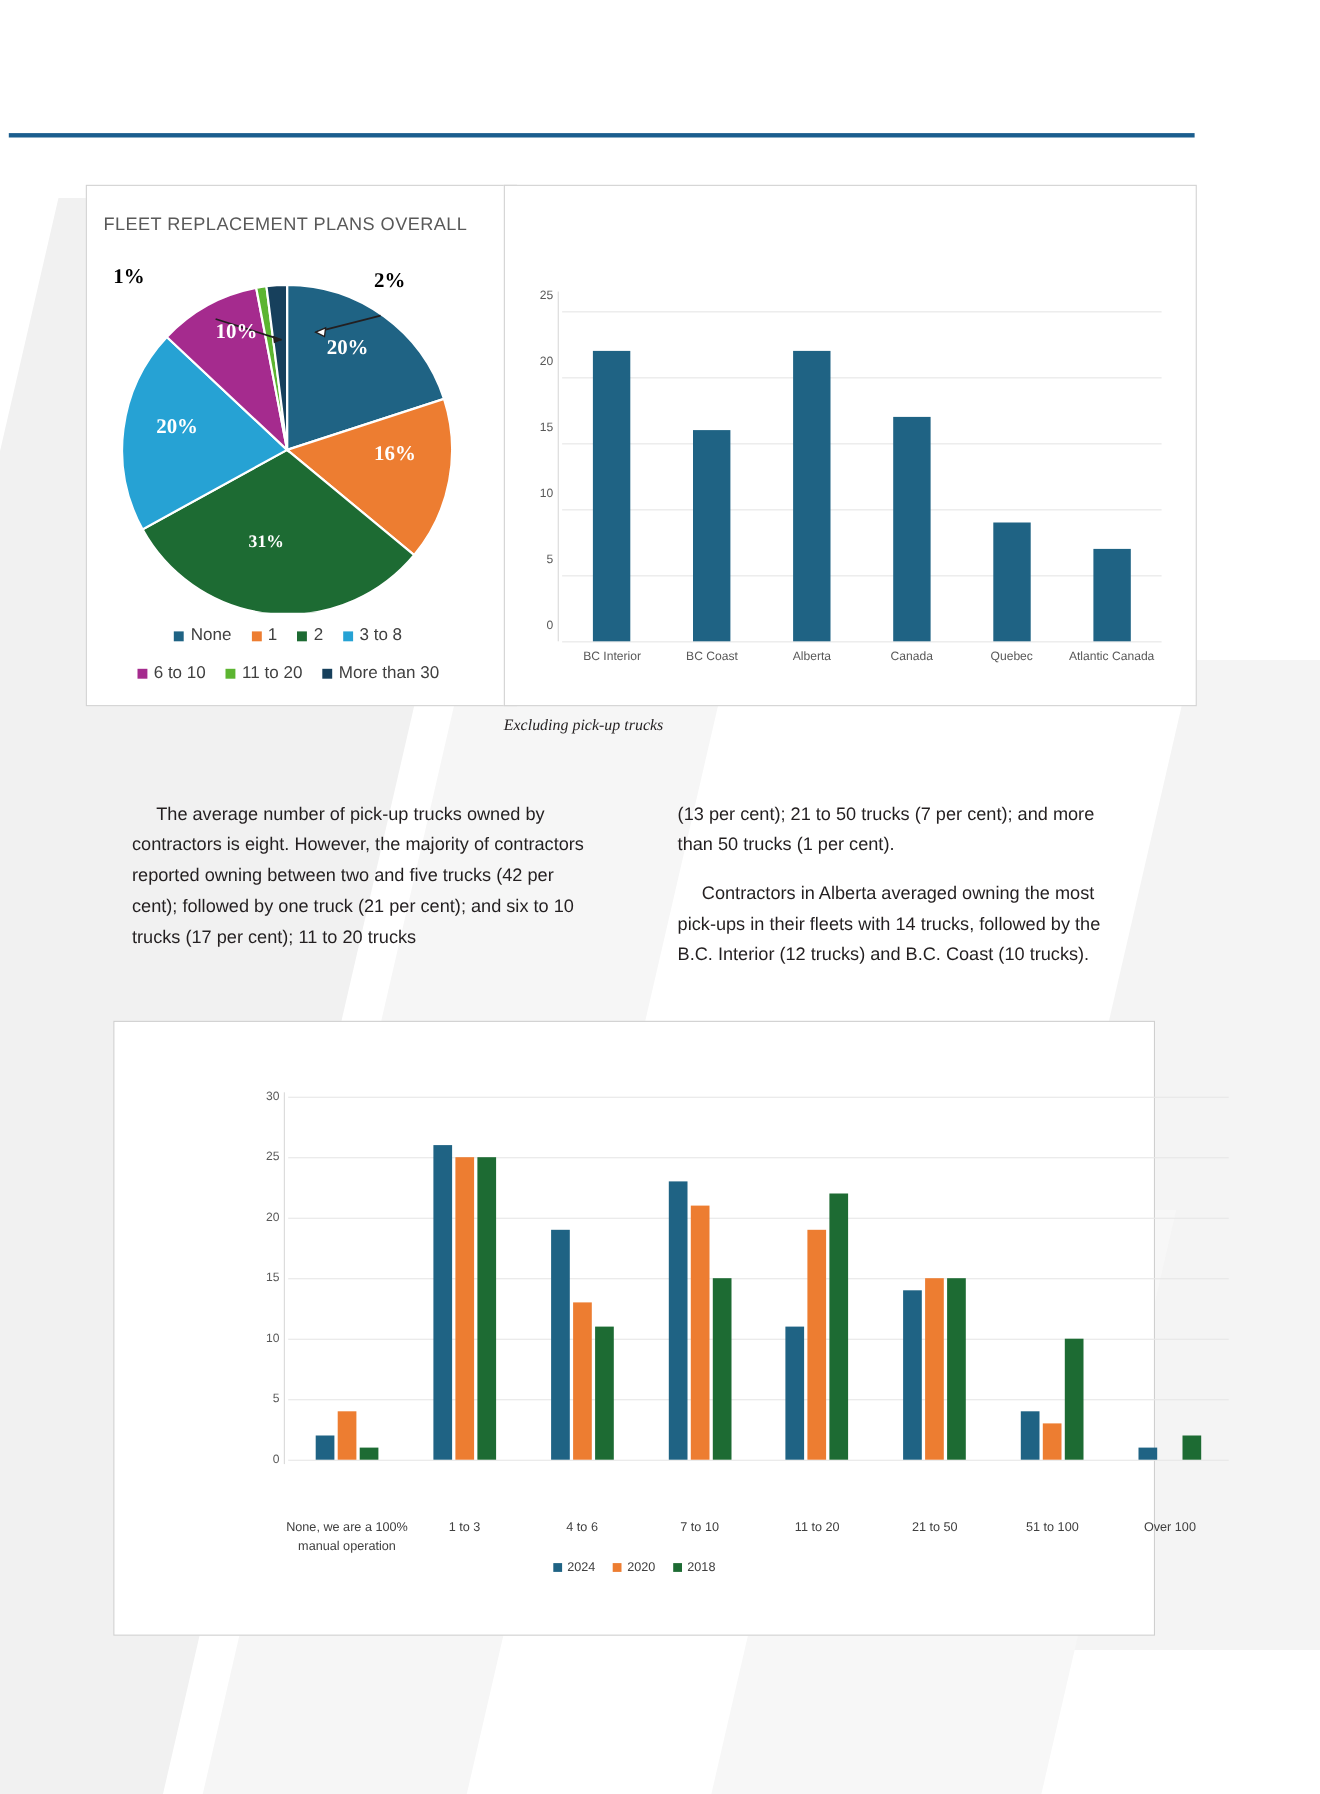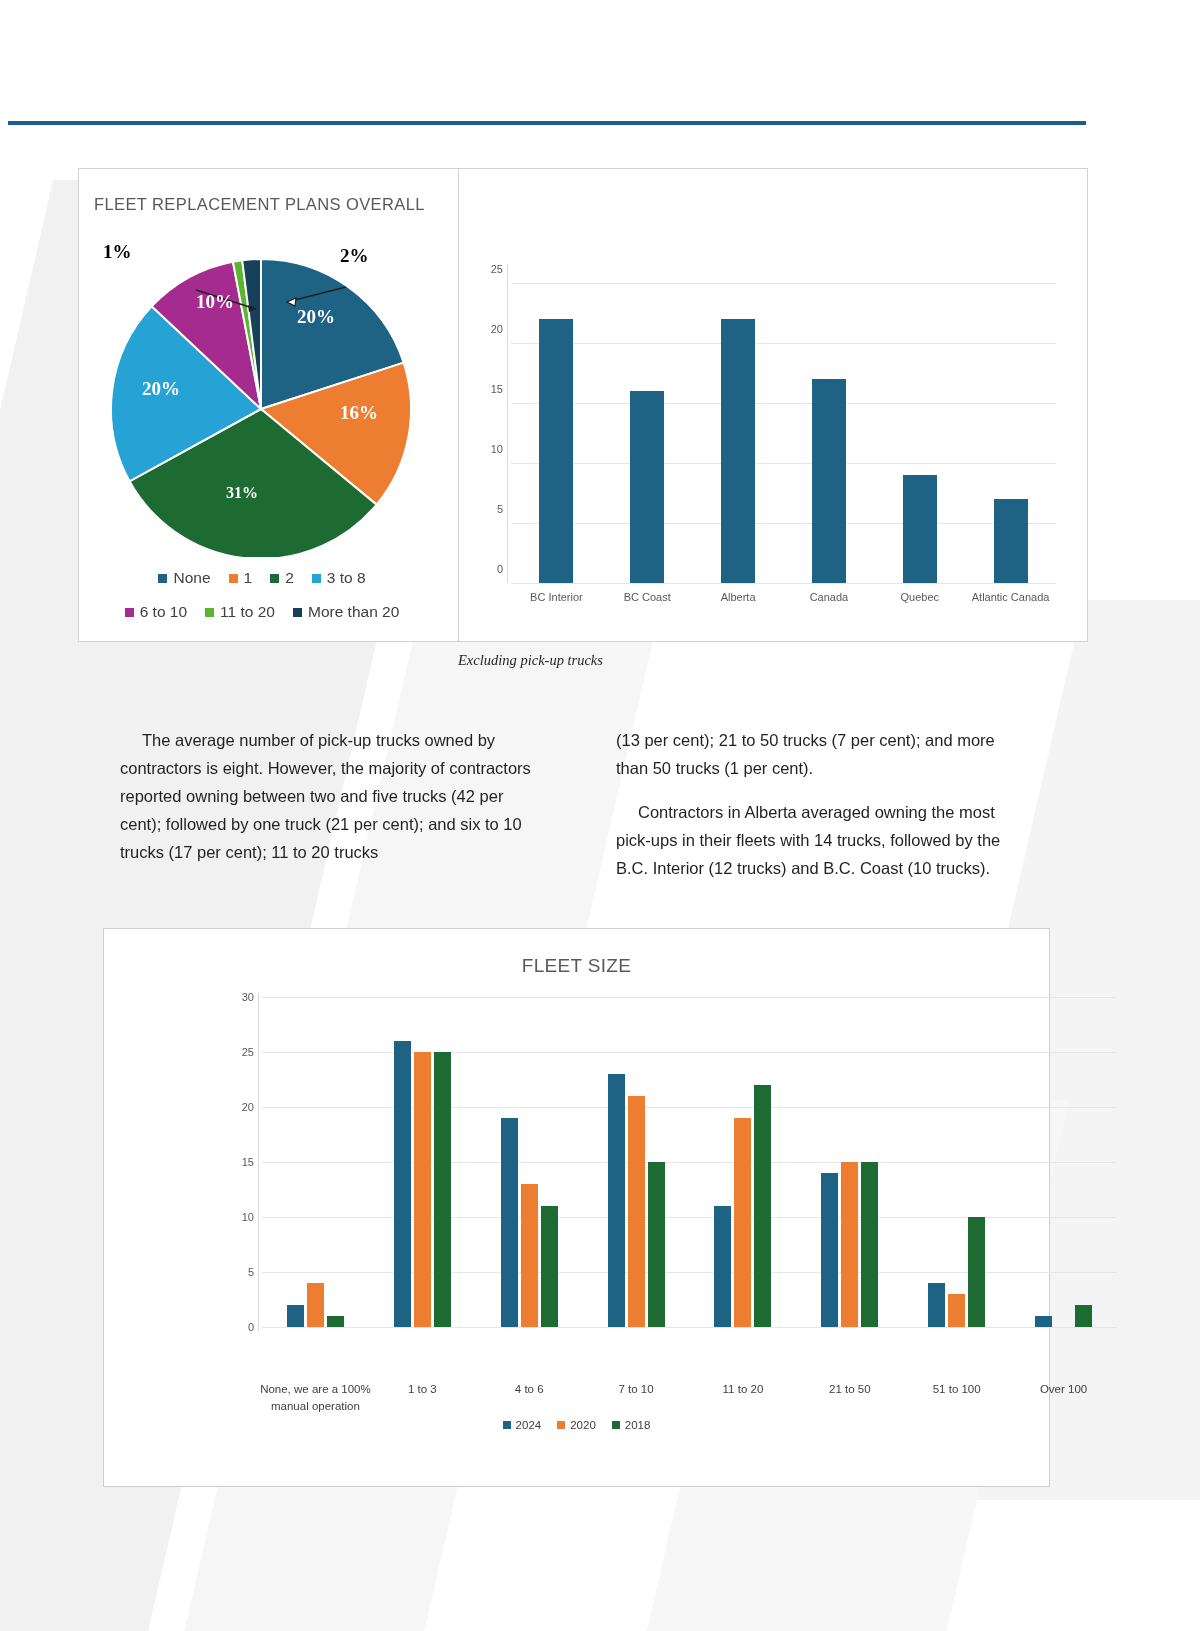--- a/index.html
+++ b/index.html
@@ -141,21 +141,21 @@
         <span class="lg-item">
           <i class="lg-sw" style="background:#a52b8e"></i>
           <span>6 to 10</span>
         </span>
         <span class="lg-item">
           <i class="lg-sw" style="background:#5cb531"></i>
           <span>11 to 20</span>
         </span>
         <span class="lg-item">
           <i class="lg-sw" style="background:#17405c"></i>
-          <span>More than 20</span>
+          <span>More than 30</span>
         </span>
       </div>
     </div>
   </div>
 
   <div class="reg-panel">
     <div class="axisline"></div>
     <div class="reg-axis" id="reg-yticks">
         <div class="reg-ytick" style="top: 0px;">25</div>
         <div class="reg-ytick" style="top: 60px;">20</div>
@@ -189,21 +189,20 @@
 
   <div class="col colL">
     <p class="ind">The average number of pick-up trucks owned by contractors is eight. However, the majority of contractors reported owning between two and five trucks (42 per cent); followed by one truck (21 per cent); and six to 10 trucks (17 per cent); 11 to 20 trucks</p>
   </div>
   <div class="col colR">
     <p>(13 per cent); 21 to 50 trucks (7 per cent); and more than 50 trucks (1 per cent).</p>
     <p class="ind">Contractors in Alberta averaged owning the most pick-ups in their fleets with 14 trucks, followed by the B.C. Interior (12 trucks) and B.C. Coast (10 trucks).</p>
   </div>
 
   <div class="fs-panel">
-    <div class="fs-title">FLEET SIZE</div>
     <div class="fs-axisline"></div>
     <div class="fs-yaxiscol" id="fs-yticks">
         <div class="fs-ytick" style="top: 330px;">0</div>
         <div class="fs-ytick" style="top: 275px;">5</div>
         <div class="fs-ytick" style="top: 220px;">10</div>
         <div class="fs-ytick" style="top: 165px;">15</div>
         <div class="fs-ytick" style="top: 110px;">20</div>
         <div class="fs-ytick" style="top: 55px;">25</div>
         <div class="fs-ytick" style="top: 0px;">30</div>
       </div>

